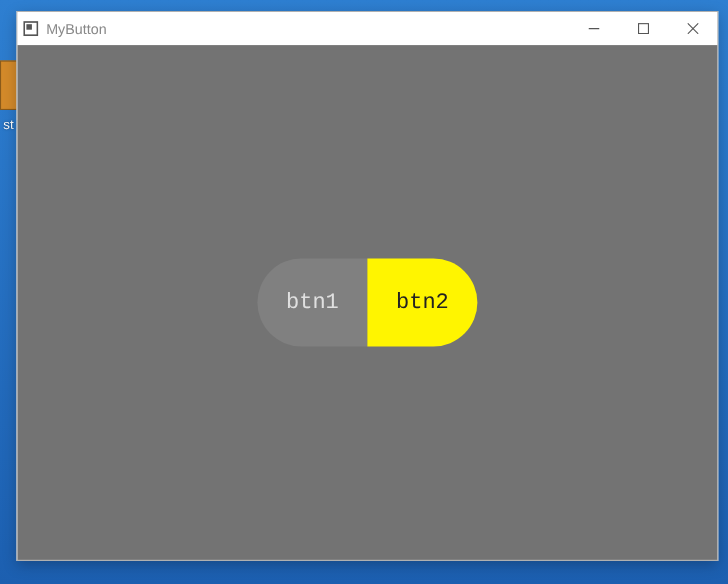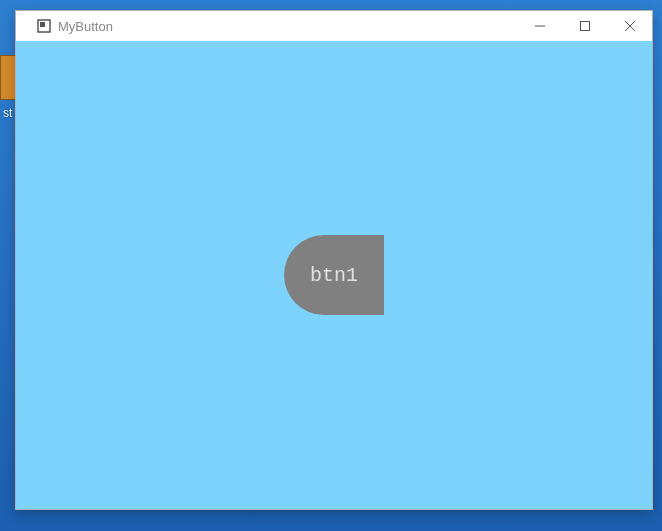--- a/index.html
+++ b/index.html
@@ -48,21 +48,21 @@
       background: #fff;
       display: flex;
       align-items: center;
       justify-content: space-between;
       border-bottom: 0px solid #e0e0e0;
     }
     .title-left {
       display: flex;
       align-items: center;
       gap: 6px;
-      padding-left: 20px;
+      padding-left: 4px;
     }
     .app-icon {
       width: 16px;
       height: 16px;
       display: flex;
       align-items: center;
       justify-content: center;
     }
     .app-icon svg {
       display: block;
@@ -82,21 +82,21 @@
       align-items: center;
       justify-content: center;
       color: #666;
       font-size: 12px;
       cursor: default;
     }
     .client-area {
       position: relative;
       width: 100%;
       height: calc(100% - 30px);
-      background: #7dd3fc;
+      background: #737373;
       display: flex;
       align-items: center;
       justify-content: center;
     }
     .button-group {
       display: flex;
     }
     .pill-btn {
       width: 100px;
       height: 80px;
@@ -153,15 +153,16 @@
         <svg width="10" height="10" viewBox="0 0 10 10">
             <line x1="0" y1="0" x2="10" y2="10" stroke="#555" stroke-width="1"></line>
             <line x1="10" y1="0" x2="0" y2="10" stroke="#555" stroke-width="1"></line>
           </svg>
       </div>
     </div>
   </div>
   <div class="client-area">
     <div class="button-group">
       <button class="pill-btn pill-left">btn1</button>
+      <button class="pill-btn pill-right">btn2</button>
     </div>
   </div>
 </div>
 
 </body></html>

